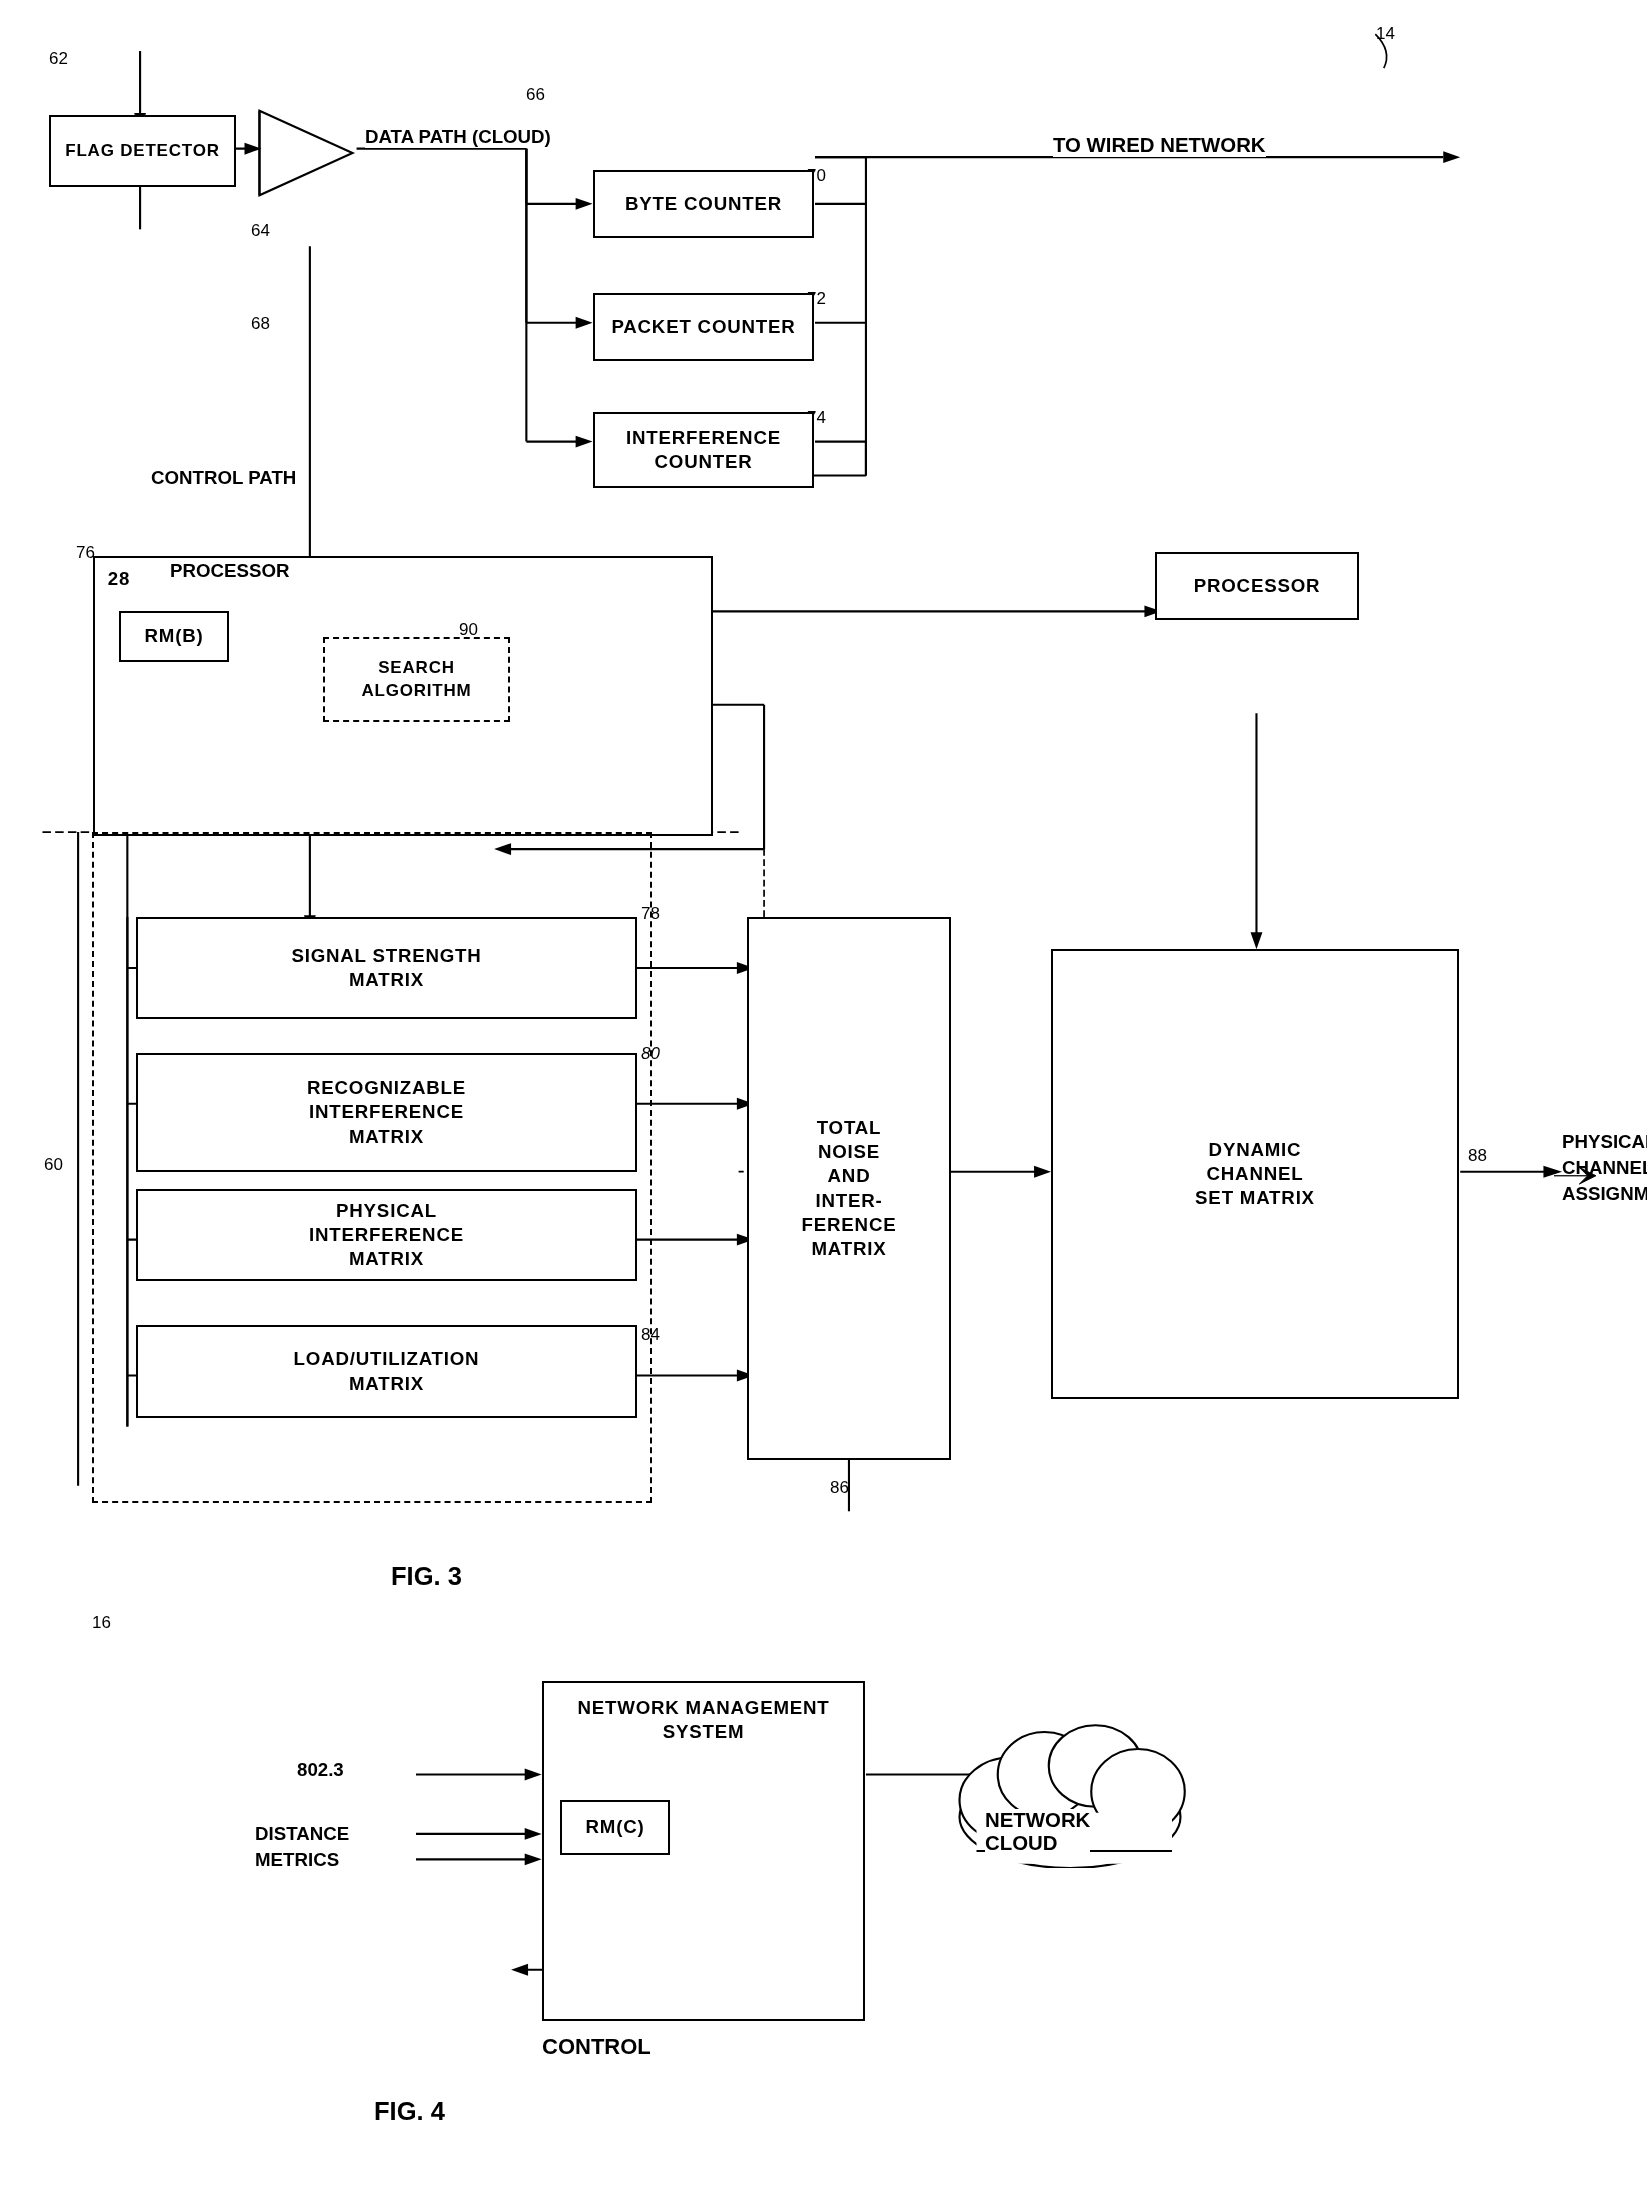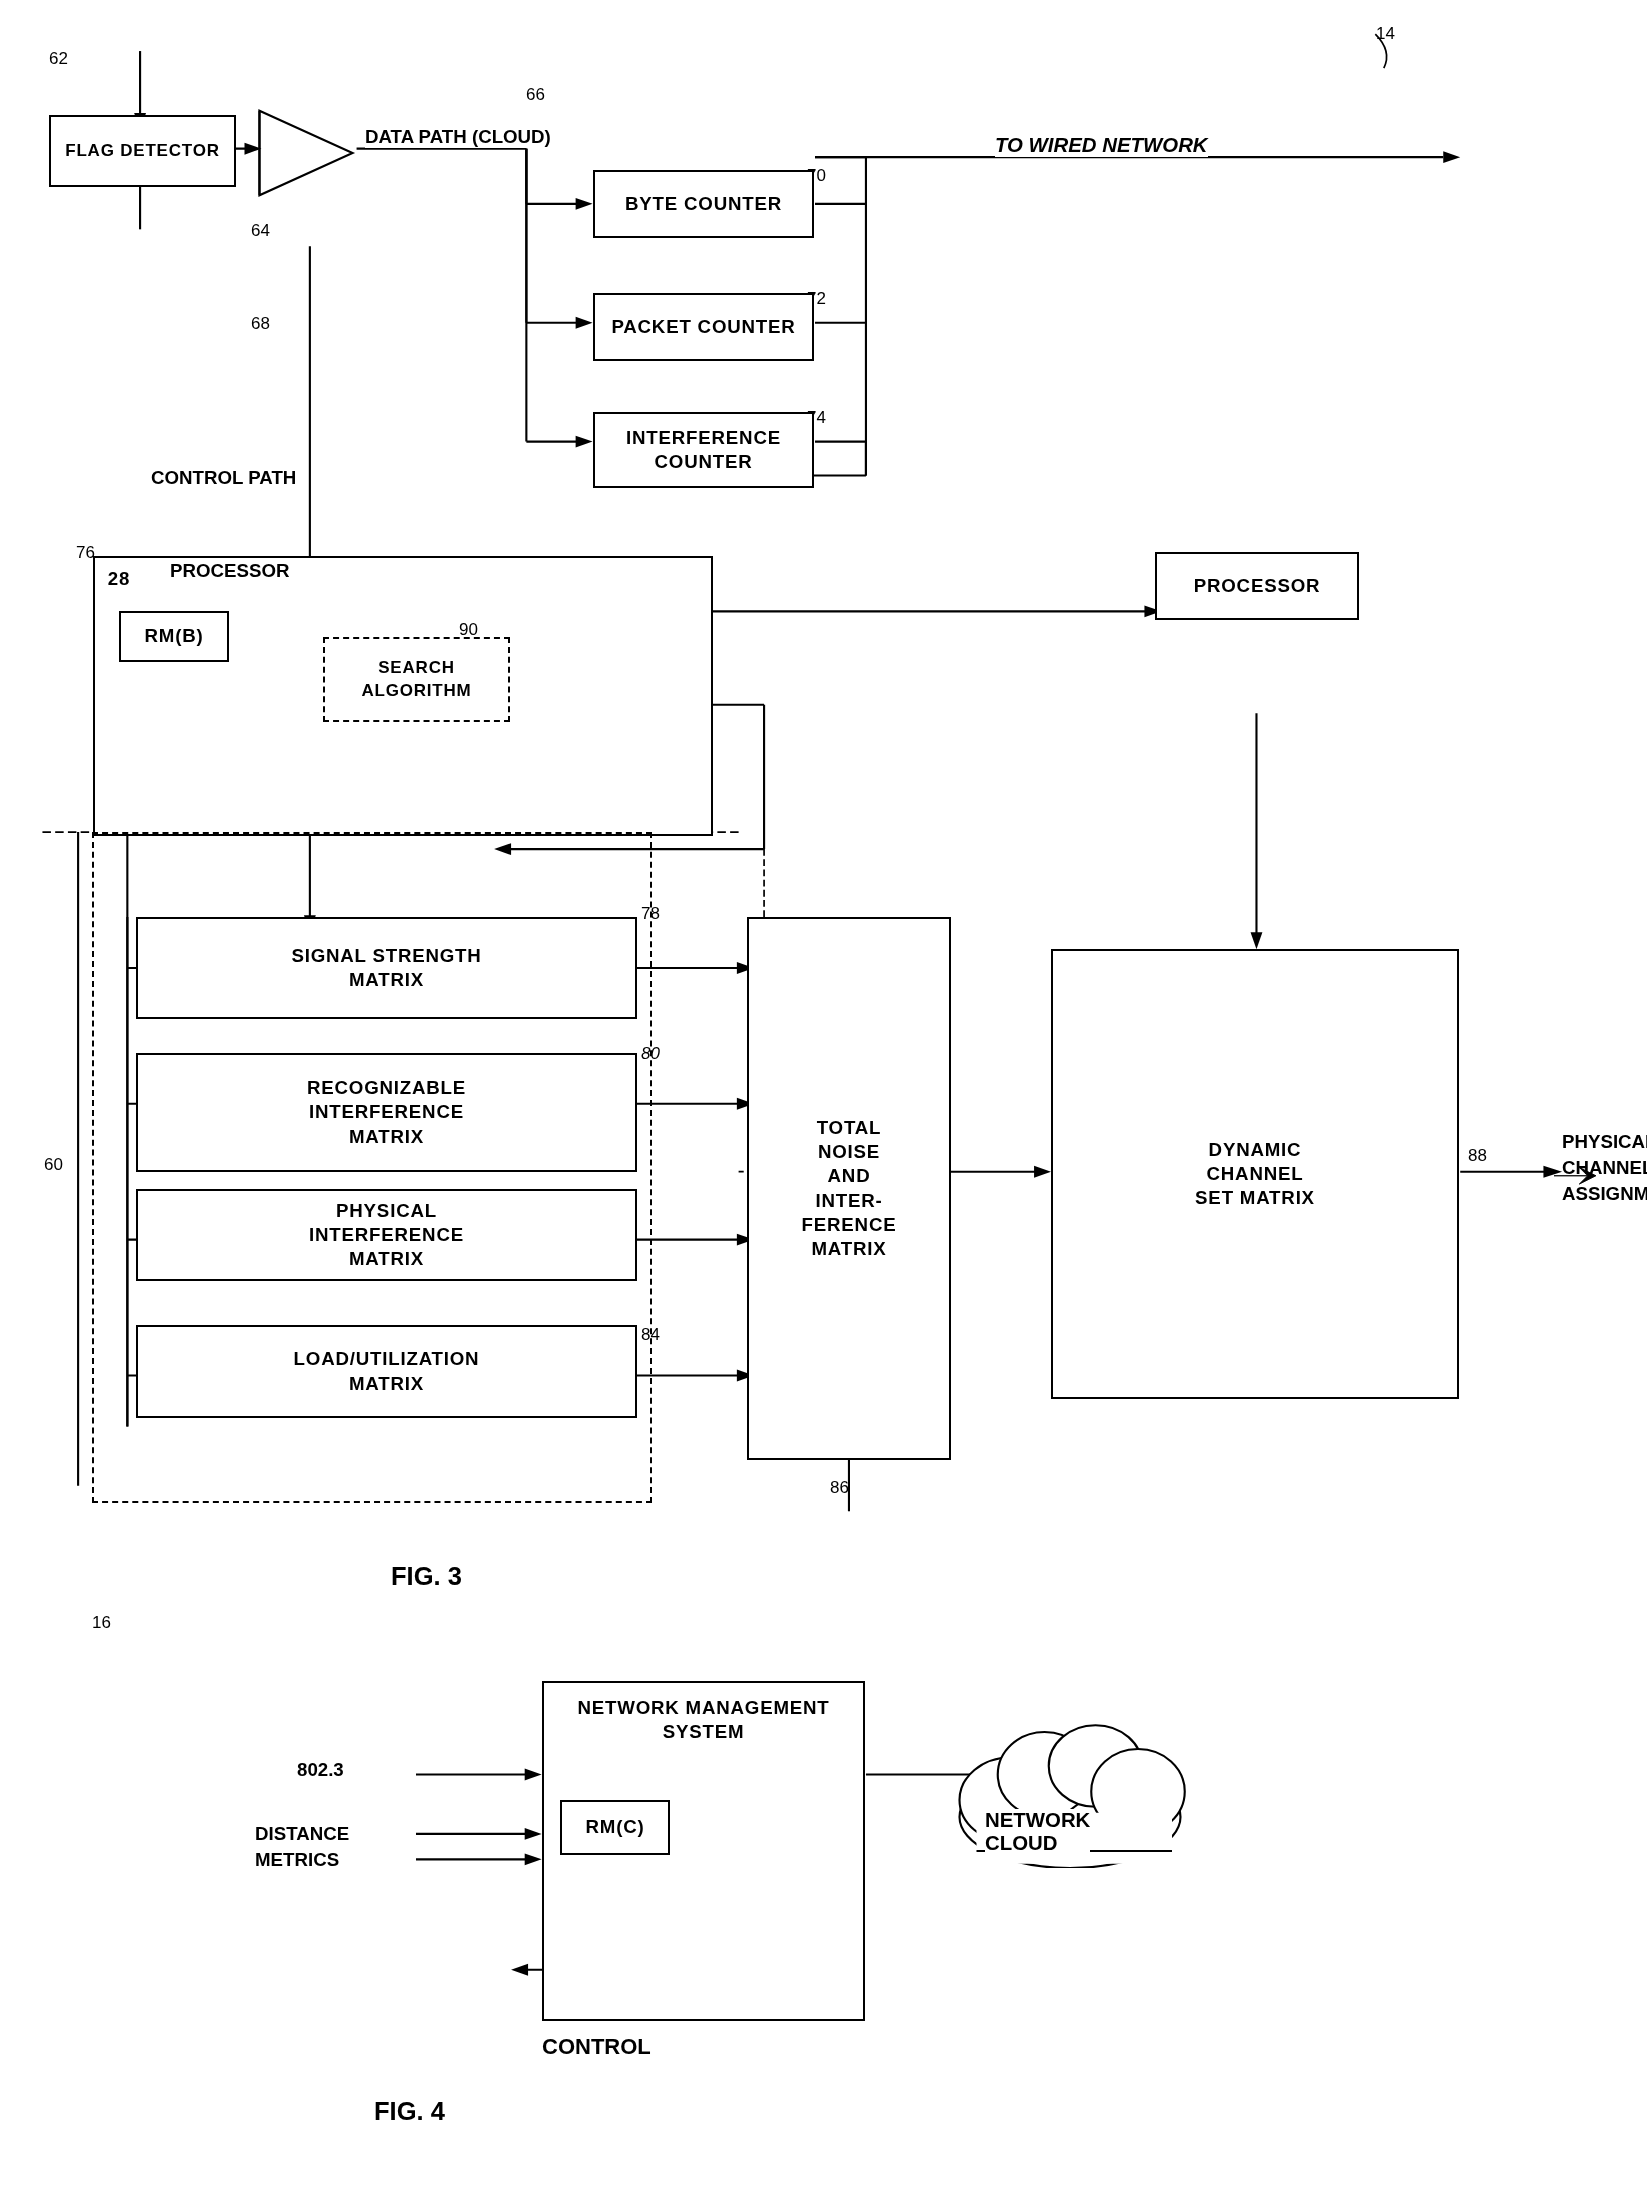--- a/index.html
+++ b/index.html
@@ -192,21 +192,21 @@
     <polygon points="10,10 120,60 10,110" stroke="#000" stroke-width="2.5" fill="none"></polygon>
     <line x1="10" y1="10" x2="10" y2="110" stroke="#000" stroke-width="2.5"></line>
   </svg>
 
   <span class="ref-num" style="left:251px;top:221px;">64</span>
 
   <span class="label" style="left:365px;top:126px;font-size:18.7px;">DATA PATH (CLOUD)</span>
 
   <span class="ref-num" style="left:526px;top:85px;">66</span>
 
-  <span class="label" style="left:995px;top:134px;font-size:20.4px;font-style:italic;">TO WIRED NETWORK</span>
+  <span class="label" style="left:1053px;top:134px;font-size:20.4px;">TO WIRED NETWORK</span>
 
   <span class="ref-num" style="left:807px;top:166px;">70</span>
 
   <div class="box" style="left:593px;top:170px;width:221px;height:68px;font-size:18.7px;">BYTE COUNTER</div>
 
   <span class="ref-num" style="left:807px;top:289px;">72</span>
 
   <div class="box" style="left:593px;top:293px;width:221px;height:68px;font-size:18.7px;">PACKET COUNTER</div>
 
   <span class="ref-num" style="left:807px;top:408px;">74</span>

